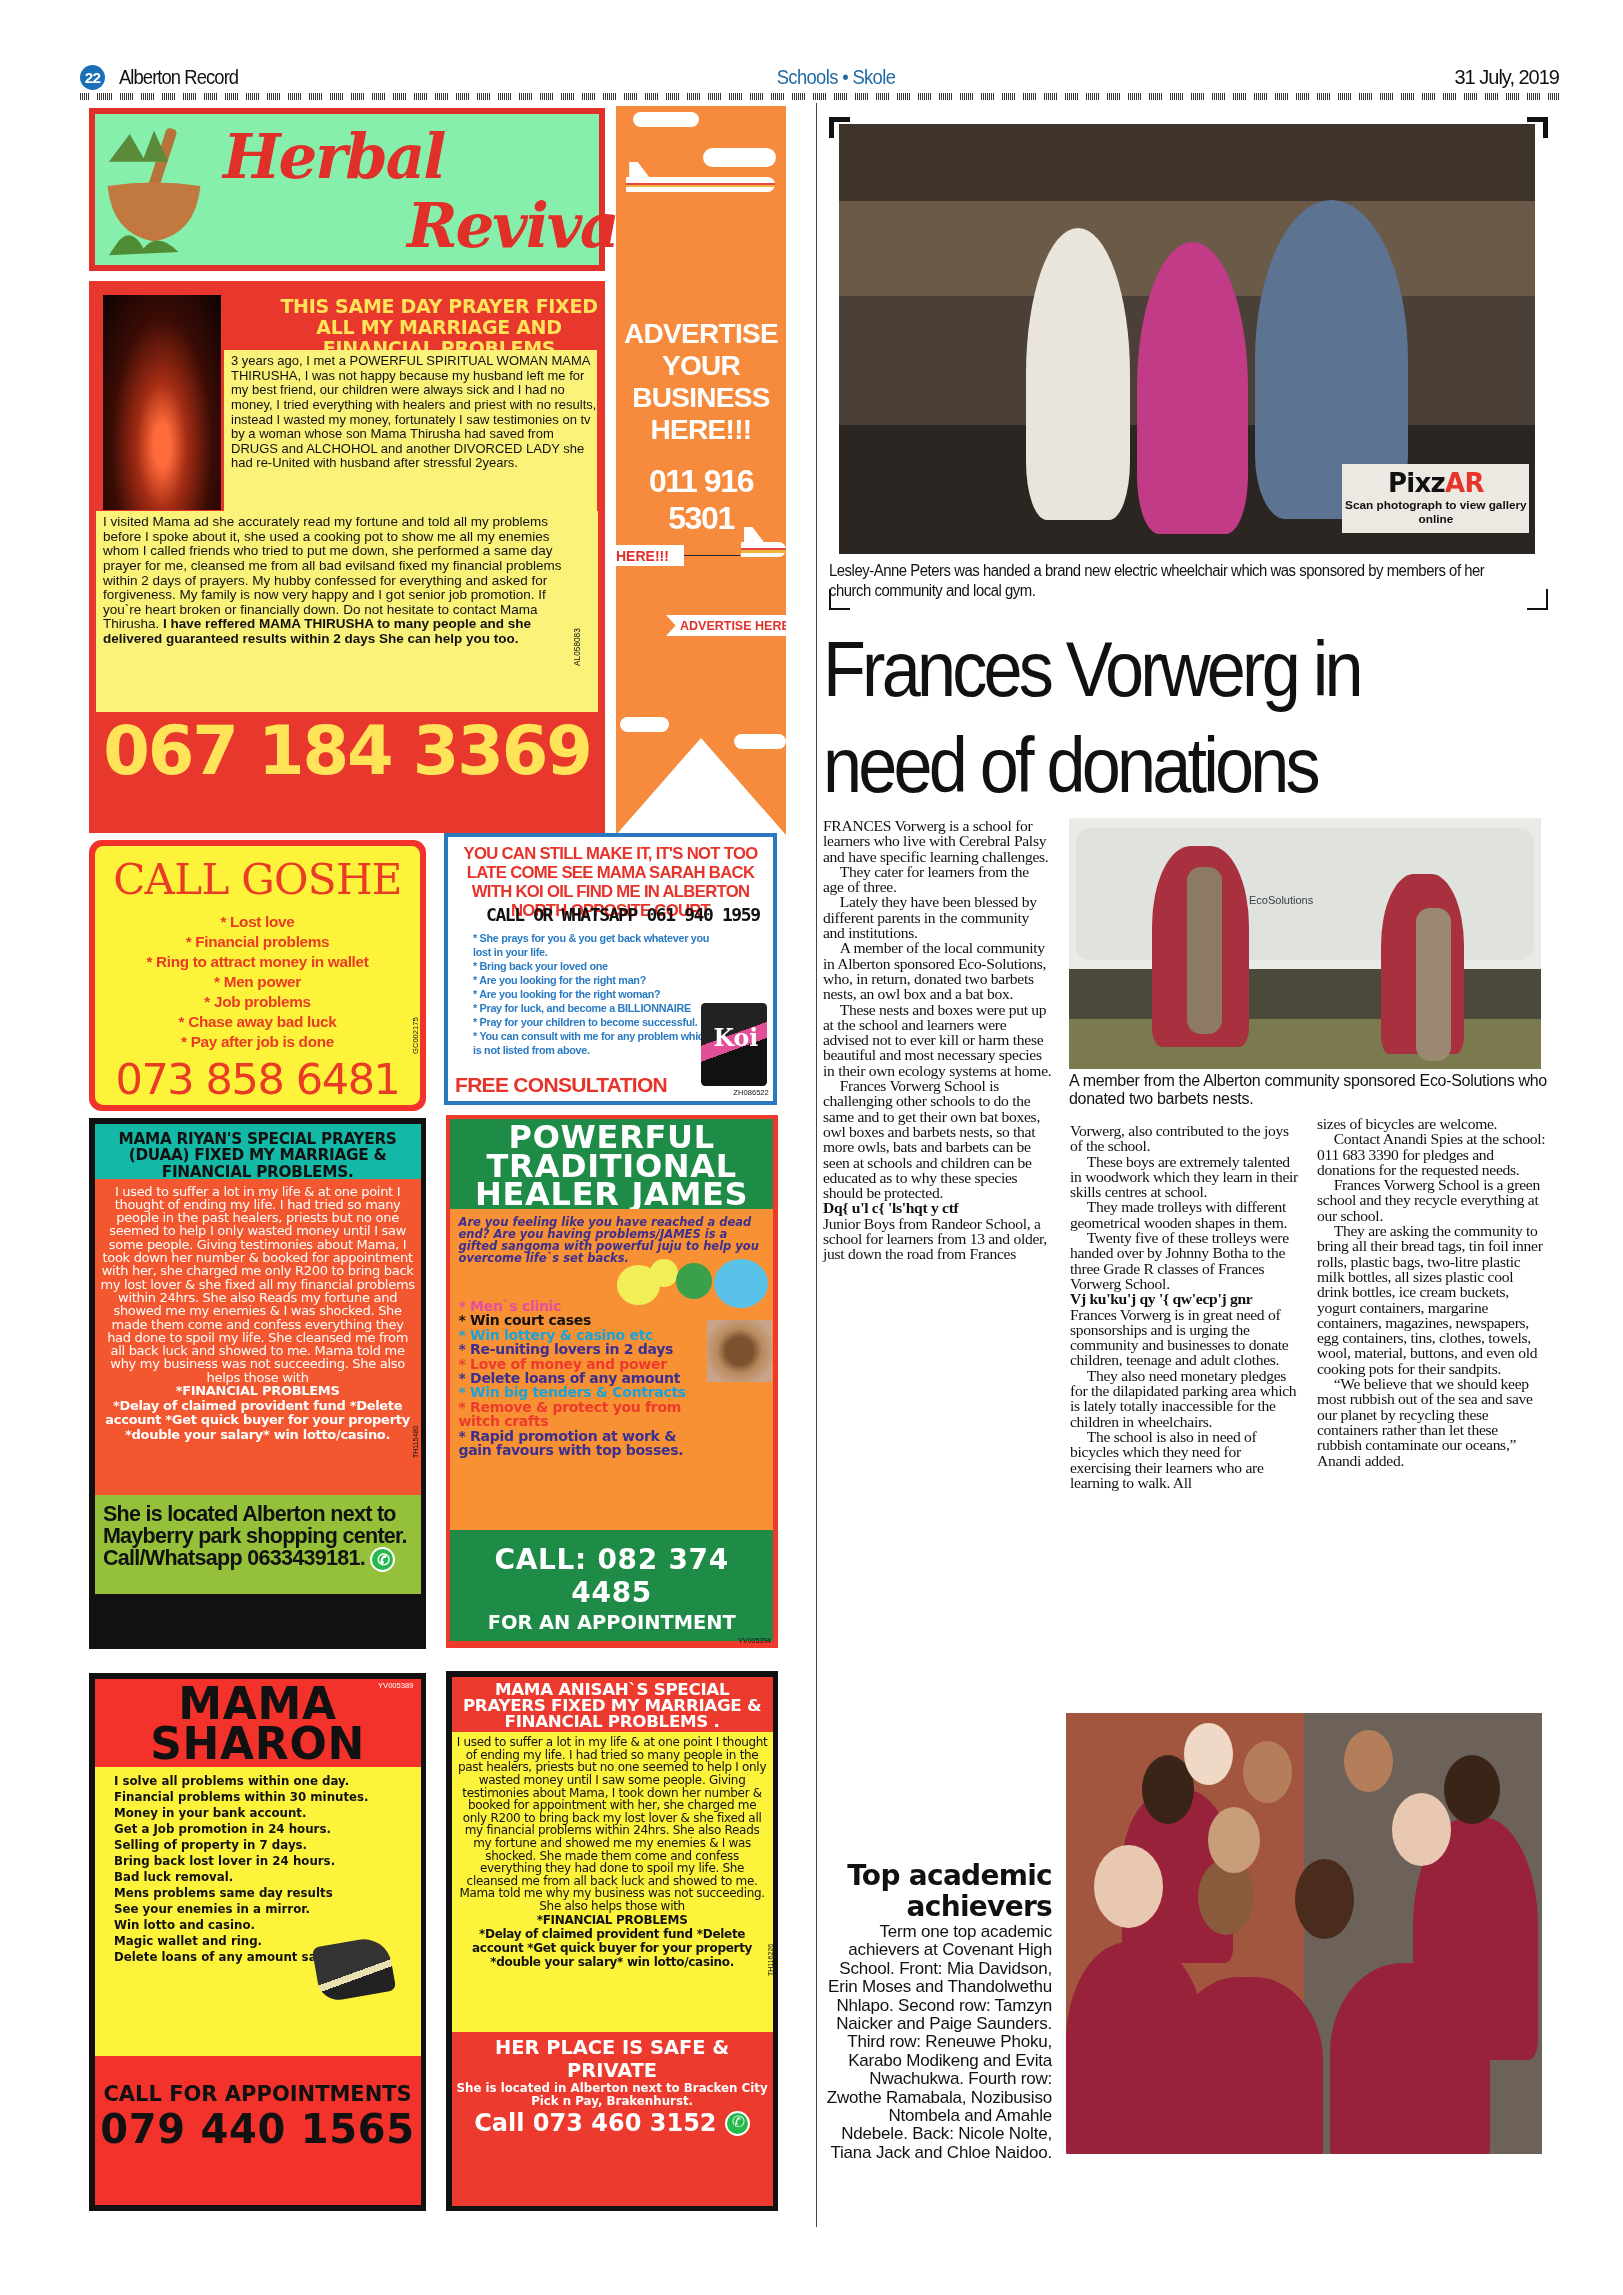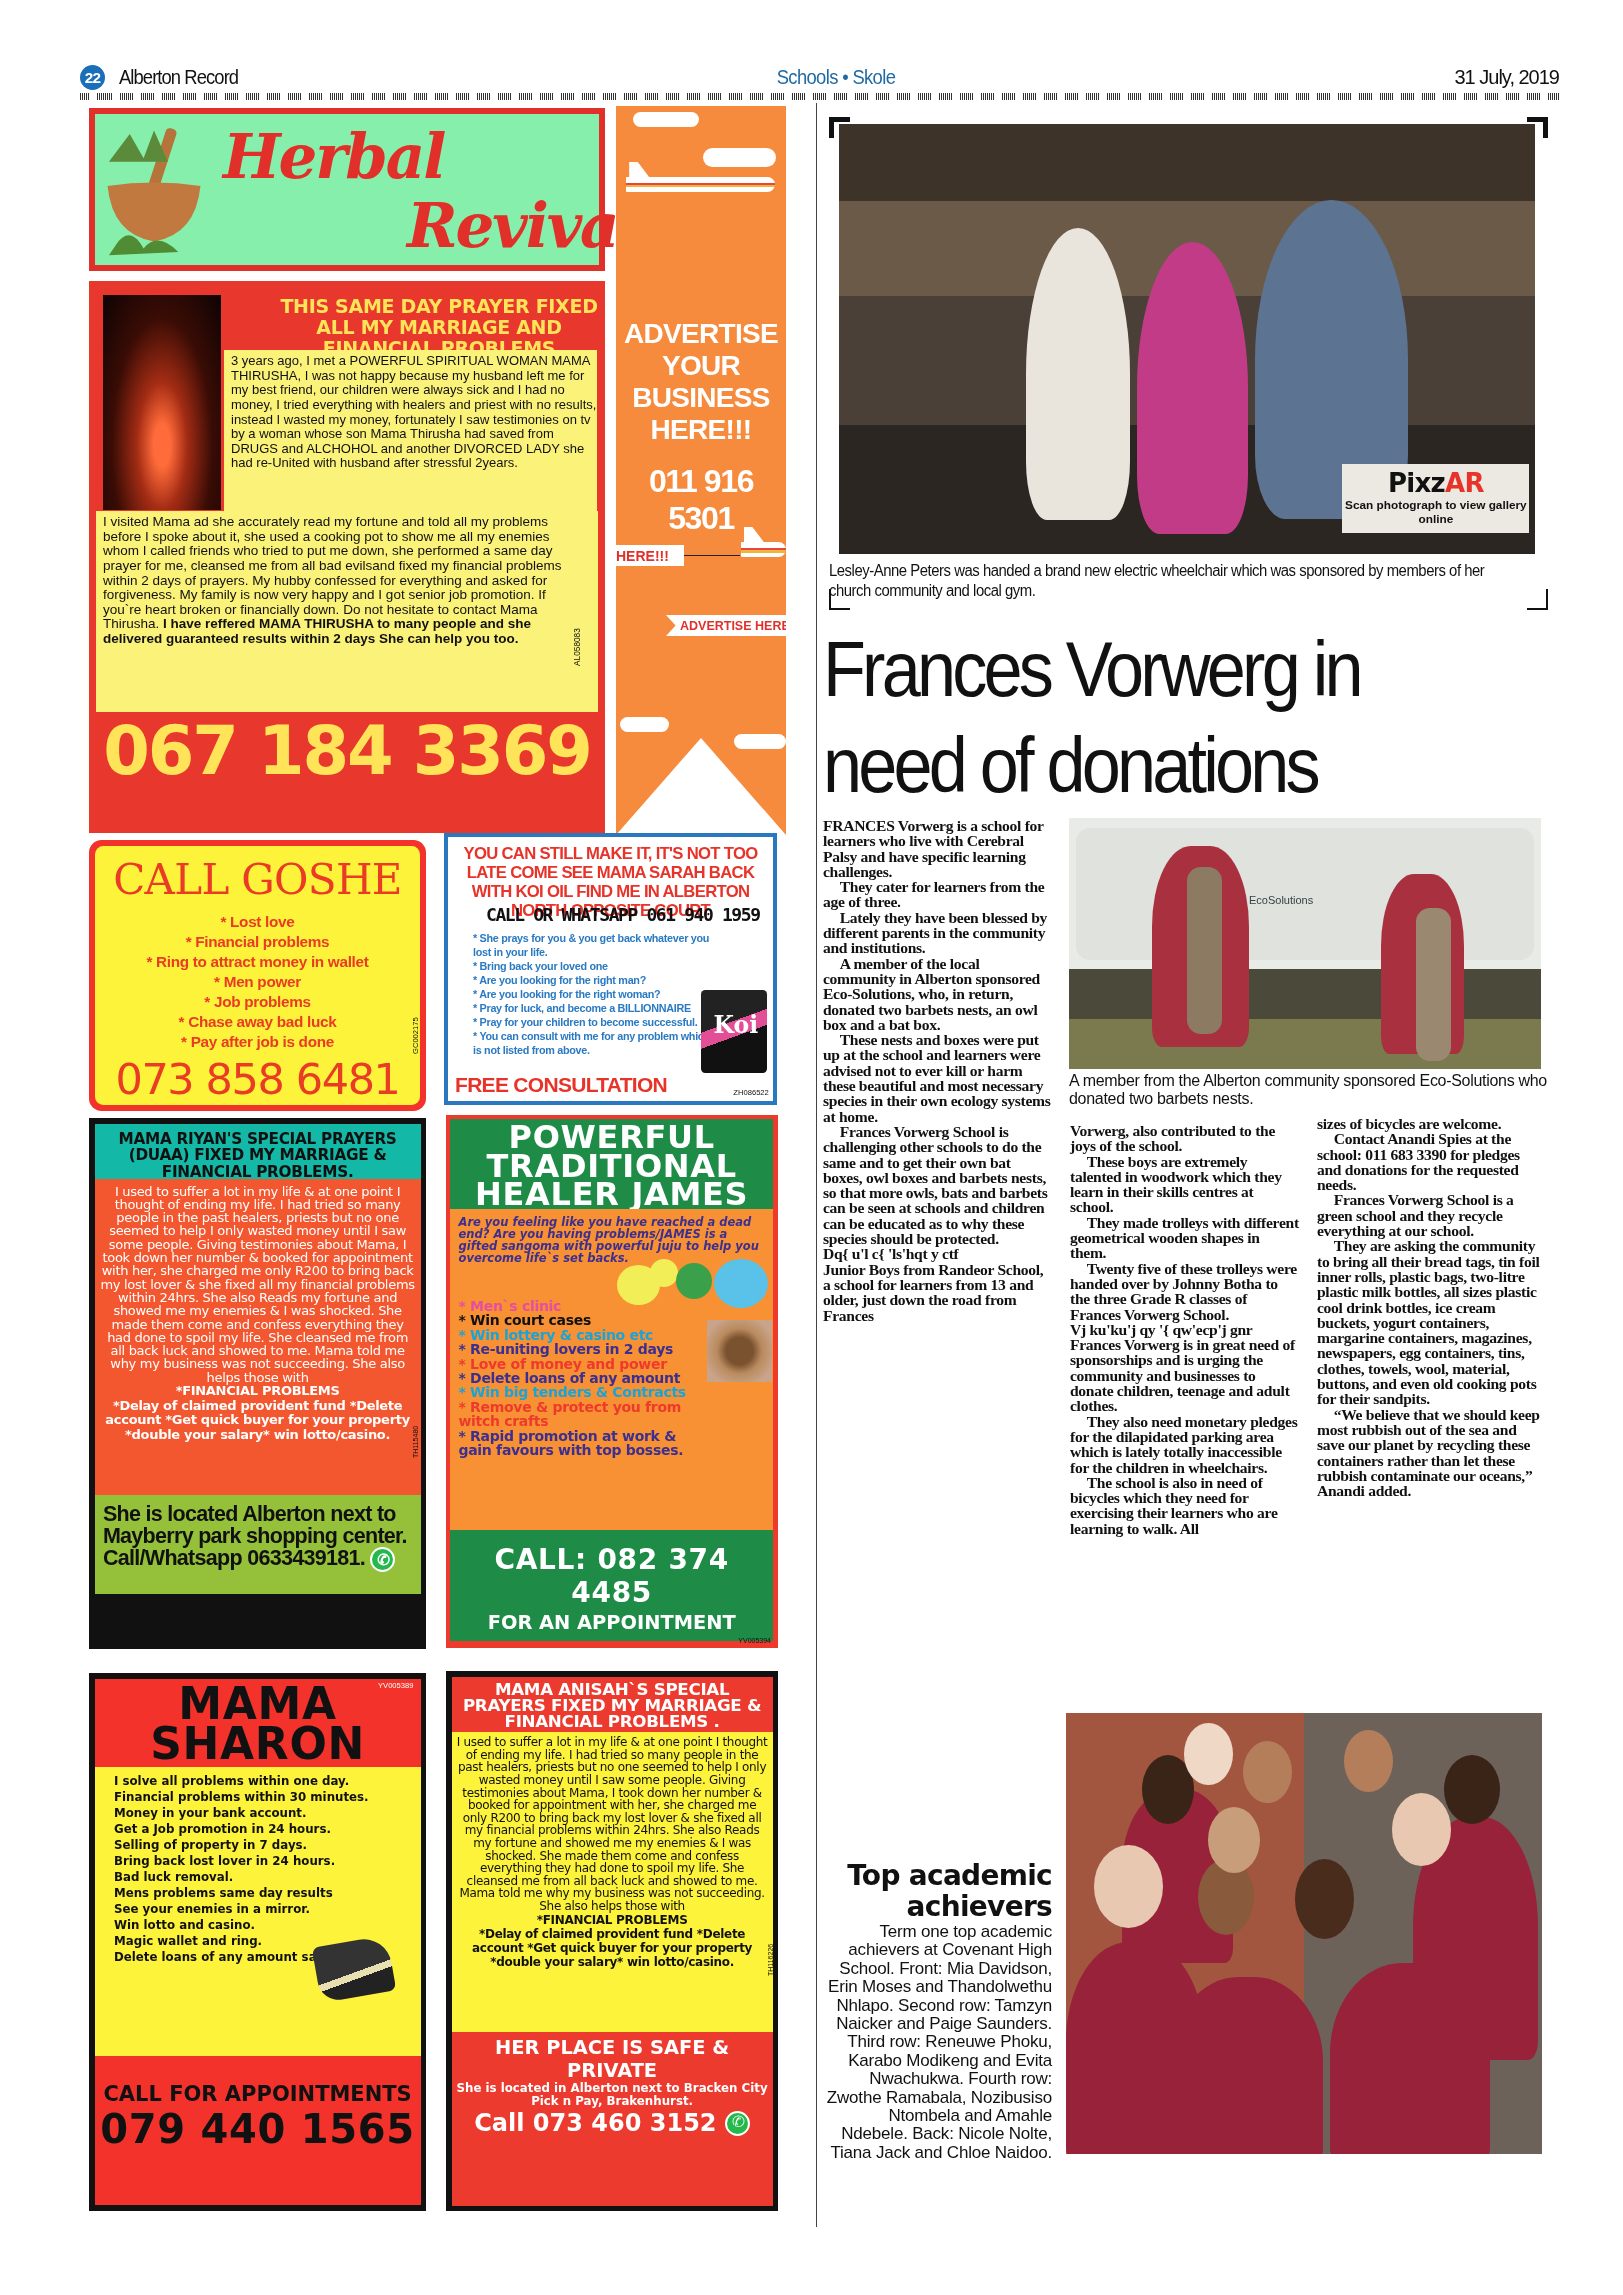--- a/index.html
+++ b/index.html
@@ -52,21 +52,21 @@
   .goshe .phone { position: absolute; left: 0; width: 100%; top: 208px; font: 43px "DejaVu Sans", sans-serif; color: #ea3b25; letter-spacing: -1.4px; }
   .goshe .code { position: absolute; left: 316px; top: 208px; font: 7.6px "Liberation Sans", sans-serif; transform: rotate(-90deg); transform-origin: left top; }
 
   
   .koi { left: 444px; top: 833px; width: 333px; height: 272px; border: 4.2px solid #2a78c0; background: #fff; }
   .koi .head { position: absolute; left: 0; top: 7px; width: 100%; text-align: center; font: bold 16.7px "Liberation Sans", sans-serif; color: #e8332a; line-height: 19px; letter-spacing: -0.7px; }
   .koi .call { position: absolute; left: 0; top: 67px; width: 100%; font: bold 18px "DejaVu Sans Mono", monospace; letter-spacing: -1.4px; padding-left: 38px; }
   .koi ul { list-style: none; position: absolute; left: 25px; top: 94px; width: 239px; font: bold 10.8px "Liberation Sans", sans-serif; color: #2a7ac2; line-height: 14px; letter-spacing: -0.3px; }
   .koi .free { position: absolute; left: 7px; top: 236px; font: bold 21px "Liberation Sans", sans-serif; color: #e8332a; letter-spacing: -0.7px; }
   .koi .code { position: absolute; right: 4.2px; top: 251px; font: 7.6px "Liberation Sans", sans-serif; }
-  .koi .bottle { position: absolute; left: 253px; top: 153px; width: 66px; height: 83px; background: linear-gradient(160deg, #222 0 40%, #e34f96 40% 55%, #111 55%); border-radius: 4.2px; }
+  .koi .bottle { position: absolute; left: 253px; top: 166px; width: 66px; height: 83px; background: linear-gradient(160deg, #222 0 40%, #e34f96 40% 55%, #111 55%); border-radius: 4.2px; }
   .koi .bottle span { position: absolute; left: 12.5px; top: 21px; font: bold 23.6px "DejaVu Serif", serif; color: #fff; }
 
   
   .riyan { left: 89px; top: 1118px; width: 337px; height: 531px; background: #111; padding: 5.6px; }
   .riyan .top { position: absolute; left: 5.6px; top: 5.6px; width: 326px; height: 56px; background: #14b8a6; text-align: center; font: bold 15.3px "DejaVu Sans", sans-serif; line-height: 16.7px; padding-top: 7px; letter-spacing: -0.3px; }
   .riyan .mid { position: absolute; left: 5.6px; top: 61px; width: 326px; height: 316px; background: #f3572f; text-align: center; font: 13px "DejaVu Sans", sans-serif; color: #fff; line-height: 13.3px; padding: 5.6px 4.2px 0 4.2px; letter-spacing: -0.3px; }
   .riyan .mid b { display: block; font-weight: bold; line-height: 14.6px; }
   .riyan .bot { position: absolute; left: 5.6px; top: 377px; width: 326px; height: 99px; background: #95c03a; font: bold 21.5px "Liberation Sans", sans-serif; line-height: 22px; padding: 8.3px 0 0 8.3px; letter-spacing: -0.7px; }
   .riyan .code { position: absolute; left: 323px; top: 340px; font: 7px "Liberation Sans", sans-serif; transform: rotate(-90deg); transform-origin: left top; color: #111; }
 
@@ -112,21 +112,21 @@
   .crop { position: absolute; width: 21px; height: 21px; border-color: #111; border-style: solid; }
   .photo1 { left: 839px; top: 124px; width: 696px; height: 430px; background: linear-gradient(180deg, #3d3329 0 18%, #6b5a48 18% 40%, #4a4038 40% 70%, #2b2622 70%); overflow: hidden; }
   .photo1 .p { position: absolute; border-radius: 50% 50% 20% 20%; }
   .pixz { position: absolute; right: 5.6px; top: 340px; width: 187px; height: 69px; background: #ece9e3; text-align: center; }
   .pixz .logo { font: bold 26px "DejaVu Sans", sans-serif; letter-spacing: -0.7px; margin-top: 4.2px; }
   .pixz .logo span { color: #e8332a; }
   .pixz .s { font: bold 11.8px "Liberation Sans", sans-serif; line-height: 14px; }
   .cap1 { left: 829px; top: 561px; width: 708px; font: 16px "Liberation Sans", sans-serif; line-height: 20px; letter-spacing: -0.5px; transform: scaleX(0.93); transform-origin: left; }
   .headline { left: 823px; top: 621px; width: 729px; font: 78px "Liberation Sans", sans-serif; line-height: 96px; letter-spacing: -4.2px; transform: scaleX(0.9); transform-origin: left; }
   .bodycol { font: 15.6px "Liberation Serif", serif; line-height: 15.3px; letter-spacing: -0.3px; }
-  .bodycol p { text-indent: 16.7px; font-weight: bold; }
+  .bodycol p { text-indent: 16.7px; }
   .bodycol p.first { text-indent: 0; }
   .bodycol p.sub { text-indent: 0; font-weight: bold; }
   .col1 { left: 823px; top: 818px; width: 229px; }
   .col2 { left: 1070px; top: 1123px; width: 229px; }
   .col3 { left: 1317px; top: 1116px; width: 229px; }
   .photo2 { left: 1069px; top: 818px; width: 472px; height: 251px; background: linear-gradient(180deg, #e9ebe6 0 60%, #4b4a3a 60% 80%, #7b7a4e 80%); overflow: hidden; }
   .photo2 .eco { position: absolute; left: 180px; top: 76px; font: 11px "Liberation Sans", sans-serif; color: #344; }
   .photo2 .kid { position: absolute; background: #a8303f; border-radius: 40% 40% 10% 10%; }
   .cap2 { left: 1069px; top: 1072px; width: 479px; font: 16px "Liberation Sans", sans-serif; line-height: 18px; letter-spacing: -0.3px; }
   .photo3 { left: 1066px; top: 1713px; width: 476px; height: 441px; background: linear-gradient(90deg, #a2553f 0 50%, #6d625a 50%); overflow: hidden; }

